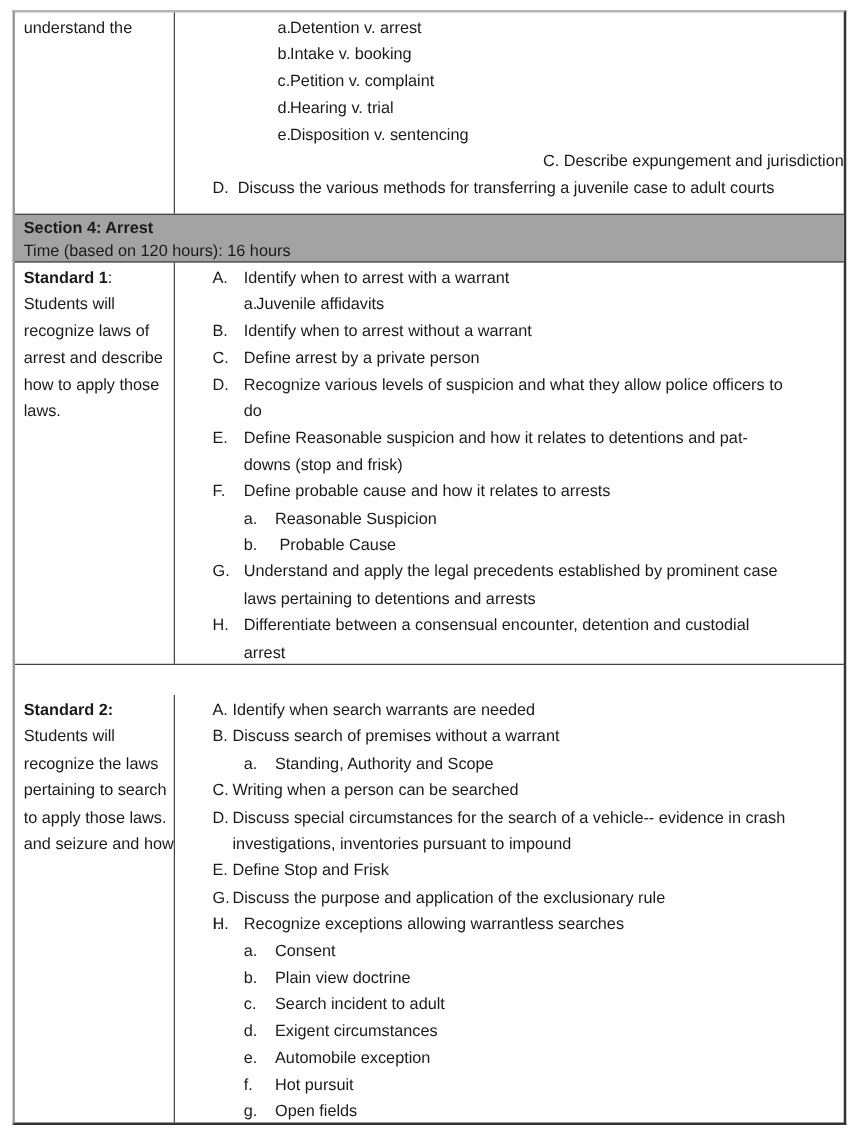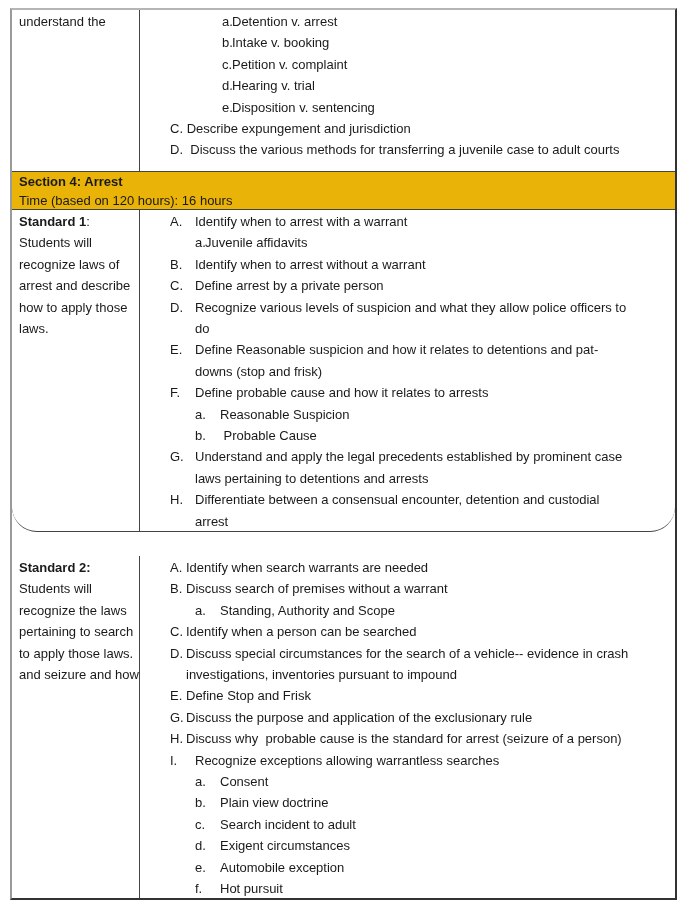--- a/index.html
+++ b/index.html
@@ -5,50 +5,50 @@
   html, body { margin: 0; padding: 0; background: #ffffff; }
   body { width: 686px; height: 905px; position: relative; overflow: hidden;
          font-family: "Liberation Sans", sans-serif; color: #1a1a1a; }
   .tbl { position: absolute; left: 10px; top: 8px; width: 667px; height: 892px;
          border-left: 2px solid #9a9a9a; border-right: 2px solid #333; border-top: 2px solid #b5b5b5; border-bottom: 2px solid #333; box-sizing: border-box; }
   .row { position: absolute; left: 0; right: 0; box-sizing: border-box; }
   .cell-left { position: absolute; left: 0; top: 0; bottom: 0; width: 128px; box-sizing: border-box; border-right: 1px solid #444; padding: 1px 0 0 7px; }
   .cell-right { position: absolute; left: 150px; right: 0; top: 0; bottom: 0; box-sizing: border-box; padding: 1px 0 0 0; }
   .line { font-size: 13px; line-height: 21.4px; white-space: nowrap; }
   .bold { font-weight: bold; }
-  .sec-header { background: #eab308; border-top: 1px solid #444; border-bottom: 1px solid #444; padding: 0 0 0 7px; }
+  .sec-header { background: #a3a3a3; border-top: 1px solid #444; border-bottom: 1px solid #444; padding: 0 0 0 7px; }
   .itm { position: relative; font-size: 13px; line-height: 21.4px; white-space: nowrap; }
   .mk { position: absolute; }
 </style>
 </head>
 <body>
 
 <div class="tbl">
 
   <div class="row" style="top:0; height:161px;">
     <div class="cell-left">
       <div class="line">understand the</div>
     </div>
     <div class="cell-right" id="cont-items">
         <div class="itm"><span class="mk" style="left: 60px;">a.</span><span style="white-space: pre; padding-left: 70px;">Detention v. arrest</span></div>
         <div class="itm"><span class="mk" style="left: 60px;">b.</span><span style="white-space: pre; padding-left: 70px;">Intake v. booking</span></div>
         <div class="itm"><span class="mk" style="left: 60px;">c.</span><span style="white-space: pre; padding-left: 70px;">Petition v. complaint</span></div>
         <div class="itm"><span class="mk" style="left: 60px;">d.</span><span style="white-space: pre; padding-left: 70px;">Hearing v. trial</span></div>
         <div class="itm"><span class="mk" style="left: 60px;">e.</span><span style="white-space: pre; padding-left: 70px; text-align: right;">Disposition v. sentencing</span></div>
-        <div class="itm" style="padding-left: 8px;"><span>C.</span> <span style="white-space: pre;">Describe expungement and jurisdiction</span></div>
+        <div class="itm" style="padding-left: 8px; text-align: right;"><span>C.</span> <span style="white-space: pre;">Describe expungement and jurisdiction</span></div>
         <div class="itm" style="padding-left: 8px;"><span>D.</span> <span style="white-space: pre;"> Discuss the various methods for transferring a juvenile case to adult courts</span></div>
       </div>
   </div>
 
   <div class="row sec-header" style="top:161px; height:39px;">
     <div class="line bold" style="line-height:19px;">Section 4: Arrest</div>
     <div class="line" style="line-height:19px;">Time (based on 120 hours): 16 hours</div>
   </div>
 
-  <div class="row" style="top:200px; height:322px; border-bottom:1px solid #444;border-radius:25px;">
+  <div class="row" style="top:200px; height:322px; border-bottom:1px solid #444;">
     <div class="cell-left">
       <div class="line"><span class="bold">Standard 1</span><span>:</span></div>
       <div class="line">Students will</div>
       <div class="line">recognize laws of</div>
       <div class="line">arrest and describe</div>
       <div class="line">how to apply those</div>
       <div class="line">laws.</div>
     </div>
     <div class="cell-right" id="s1-items">
         <div class="itm"><span class="mk" style="left: 8px;">A.</span><span style="padding-left: 33px; white-space: pre;">Identify when to arrest with a warrant</span></div>
@@ -75,26 +75,26 @@
       <div class="line">Students will</div>
       <div class="line">recognize the laws</div>
       <div class="line">pertaining to search</div>
       <div class="line">to apply those laws.</div>
       <div class="line">and seizure and how</div>
     </div>
     <div class="cell-right" id="s2-items">
         <div class="itm"><span class="mk" style="left: 8px;">A.</span><span style="padding-left: 24px; white-space: pre;">Identify when search warrants are needed</span></div>
         <div class="itm"><span class="mk" style="left: 8px;">B.</span><span style="padding-left: 24px; white-space: pre;">Discuss search of premises without a warrant</span></div>
         <div class="itm"><span class="mk" style="left: 33px;">a.</span><span style="padding-left: 58px; white-space: pre;">Standing, Authority and Scope</span></div>
-        <div class="itm"><span class="mk" style="left: 8px;">C.</span><span style="padding-left: 24px; white-space: pre;">Identify when a person can be searched</span></div>
+        <div class="itm"><span class="mk" style="left: 8px;">C.</span><span style="padding-left: 24px; white-space: pre;">Writing when a person can be searched</span></div>
         <div class="itm"><span class="mk" style="left: 8px;">D.</span><span style="padding-left: 24px; white-space: pre;">Discuss special circumstances for the search of a vehicle-- evidence in crash</span></div>
         <div class="itm"><span style="padding-left: 24px; white-space: pre;">investigations, inventories pursuant to impound</span></div>
         <div class="itm"><span class="mk" style="left: 8px;">E.</span><span style="padding-left: 24px; white-space: pre;">Define Stop and Frisk</span></div>
         <div class="itm"><span class="mk" style="left: 8px;">G.</span><span style="padding-left: 24px; white-space: pre;">Discuss the purpose and application of the exclusionary rule</span></div>
-        <div class="itm"><span class="mk" style="left: 8px;">H.</span><span style="padding-left: 24px; white-space: pre;">Discuss why  probable cause is the standard for arrest (seizure of a person)</span></div>
+        <div class="itm"><span class="mk" style="left: 8px;">H.</span></div>
         <div class="itm"><span class="mk" style="left: 8px;">I.</span><span style="padding-left: 33px; white-space: pre;">Recognize exceptions allowing warrantless searches</span></div>
         <div class="itm"><span class="mk" style="left: 33px;">a.</span><span style="padding-left: 58px; white-space: pre;">Consent</span></div>
         <div class="itm"><span class="mk" style="left: 33px;">b.</span><span style="padding-left: 58px; white-space: pre;">Plain view doctrine</span></div>
         <div class="itm"><span class="mk" style="left: 33px;">c.</span><span style="padding-left: 58px; white-space: pre;">Search incident to adult</span></div>
         <div class="itm"><span class="mk" style="left: 33px;">d.</span><span style="padding-left: 58px; white-space: pre;">Exigent circumstances</span></div>
         <div class="itm"><span class="mk" style="left: 33px;">e.</span><span style="padding-left: 58px; white-space: pre;">Automobile exception</span></div>
         <div class="itm"><span class="mk" style="left: 33px;">f.</span><span style="padding-left: 58px; white-space: pre;">Hot pursuit</span></div>
         <div class="itm"><span class="mk" style="left: 33px;">g.</span><span style="padding-left: 58px; white-space: pre;">Open fields</span></div>
       </div>
   </div>

